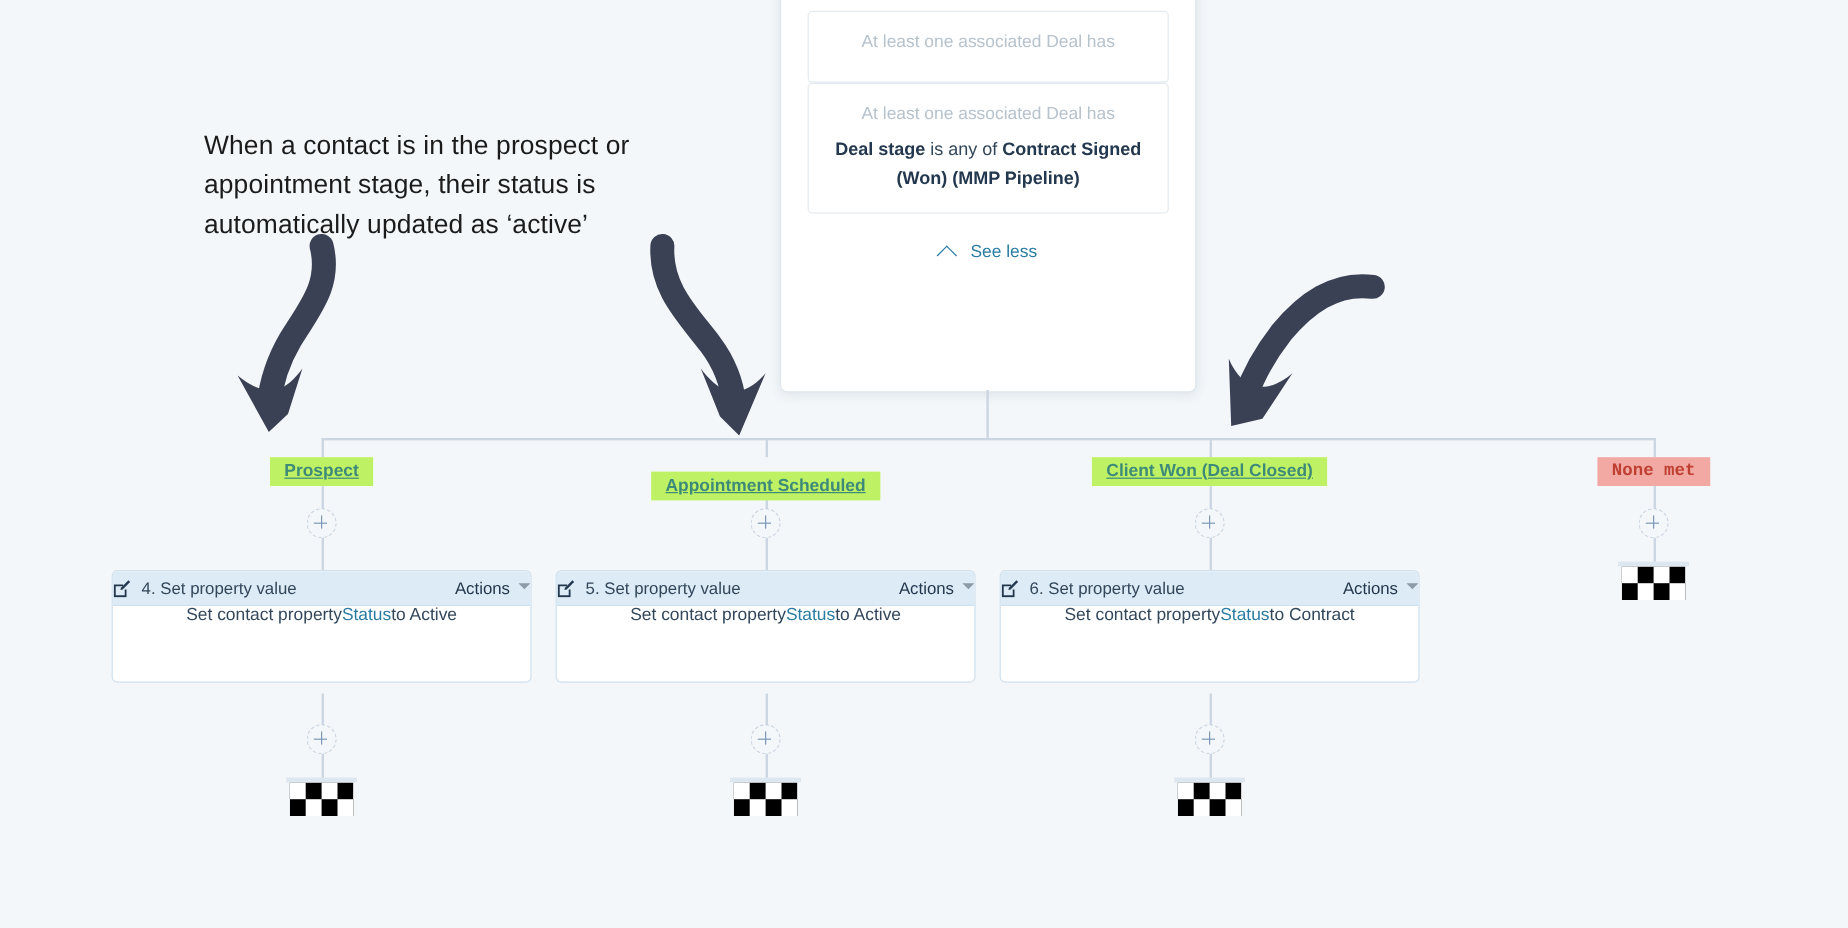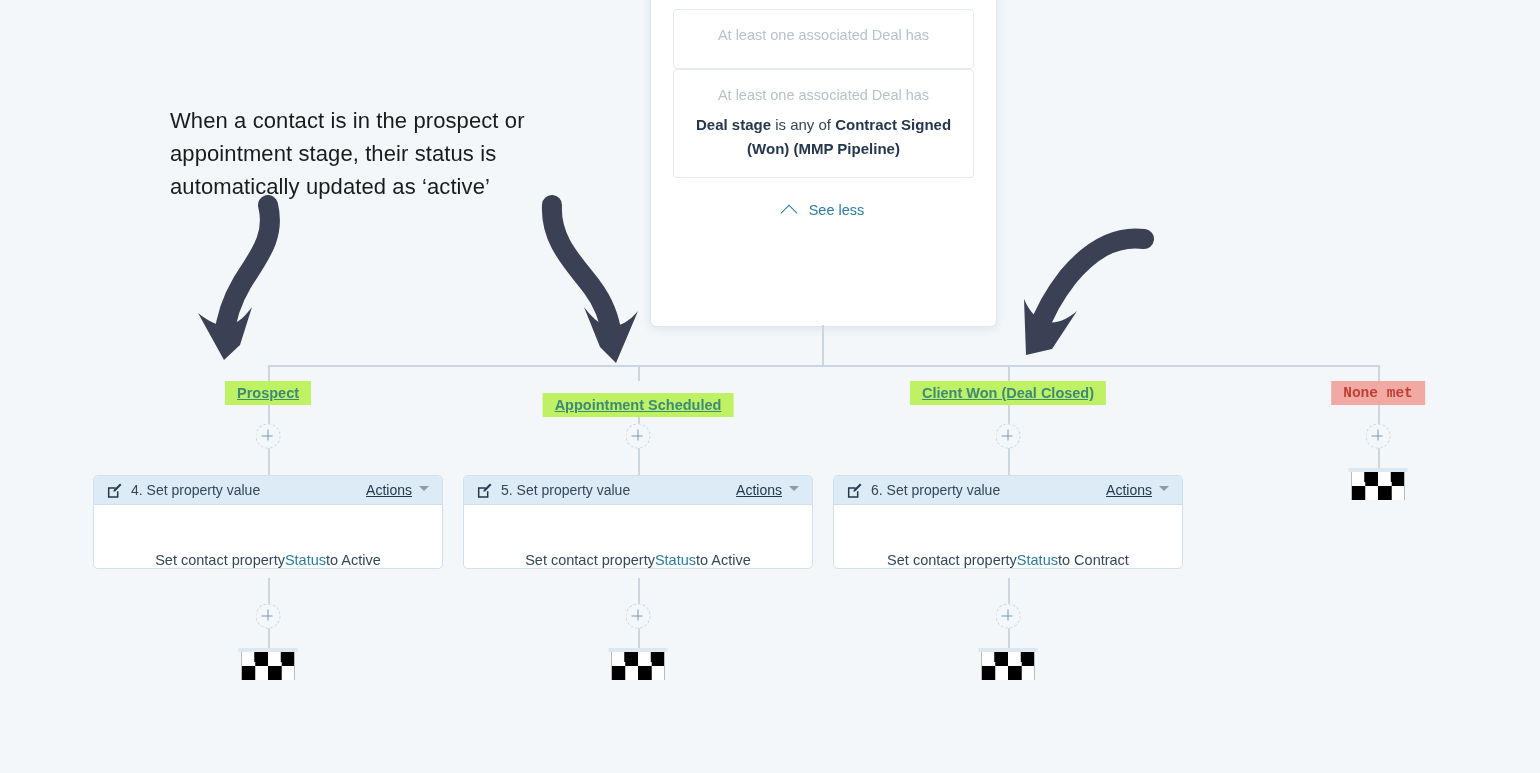--- a/index.html
+++ b/index.html
@@ -109,51 +109,50 @@
     border-radius:5px;
     background:#ffffff;
     box-sizing:border-box;
     transform:translateX(-50%);
     overflow:hidden;
   }
   .card-head{
     height:29px;
     background:#dcebf5;
     display:flex;align-items:center;
-    padding:0 13px;
+    padding:0 0;
     box-sizing:border-box;
     border-bottom:1px solid #cfe0ee;
   }
   .edit-icon{
     width:15px;height:15px;
     position:relative;
     flex:0 0 auto;
     margin-right:9px;
   }
   .edit-icon svg{display:block;}
   .card-title{
     font-size:14px;color:#33475b;flex:1 1 auto;
   }
   .actions-link{
     font-size:14px;color:#23384e;
-    text-decoration:underline;
     cursor:pointer;
   }
   .caret{
     display:inline-block;
     width:0;height:0;
     border-left:5px solid transparent;
     border-right:5px solid transparent;
     border-top:5px solid #8d9aa8;
     margin-left:7px;
     position:relative;top:-2px;
   }
   .card-body{
     height:63px;
-    display:flex;align-items:flex-end;justify-content:center;
+    display:flex;align-items:flex-start;justify-content:center;
     font-size:14.5px;color:#33475b;
   }
   .card-body .prop{color:#2a7ca3;}
 
   
   .flag{
     position:absolute;
     width:53px;height:28px;
     transform:translateX(-50%);
     background:

